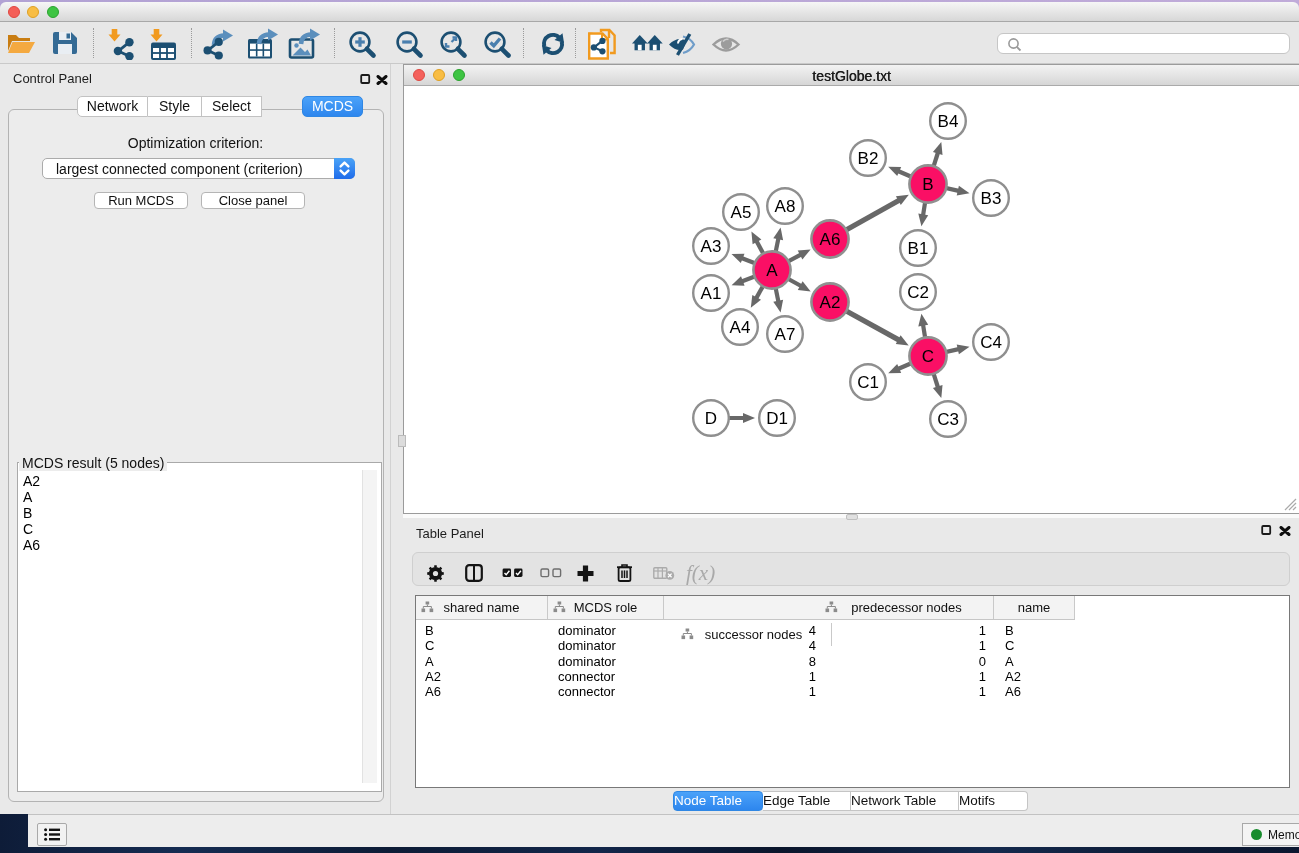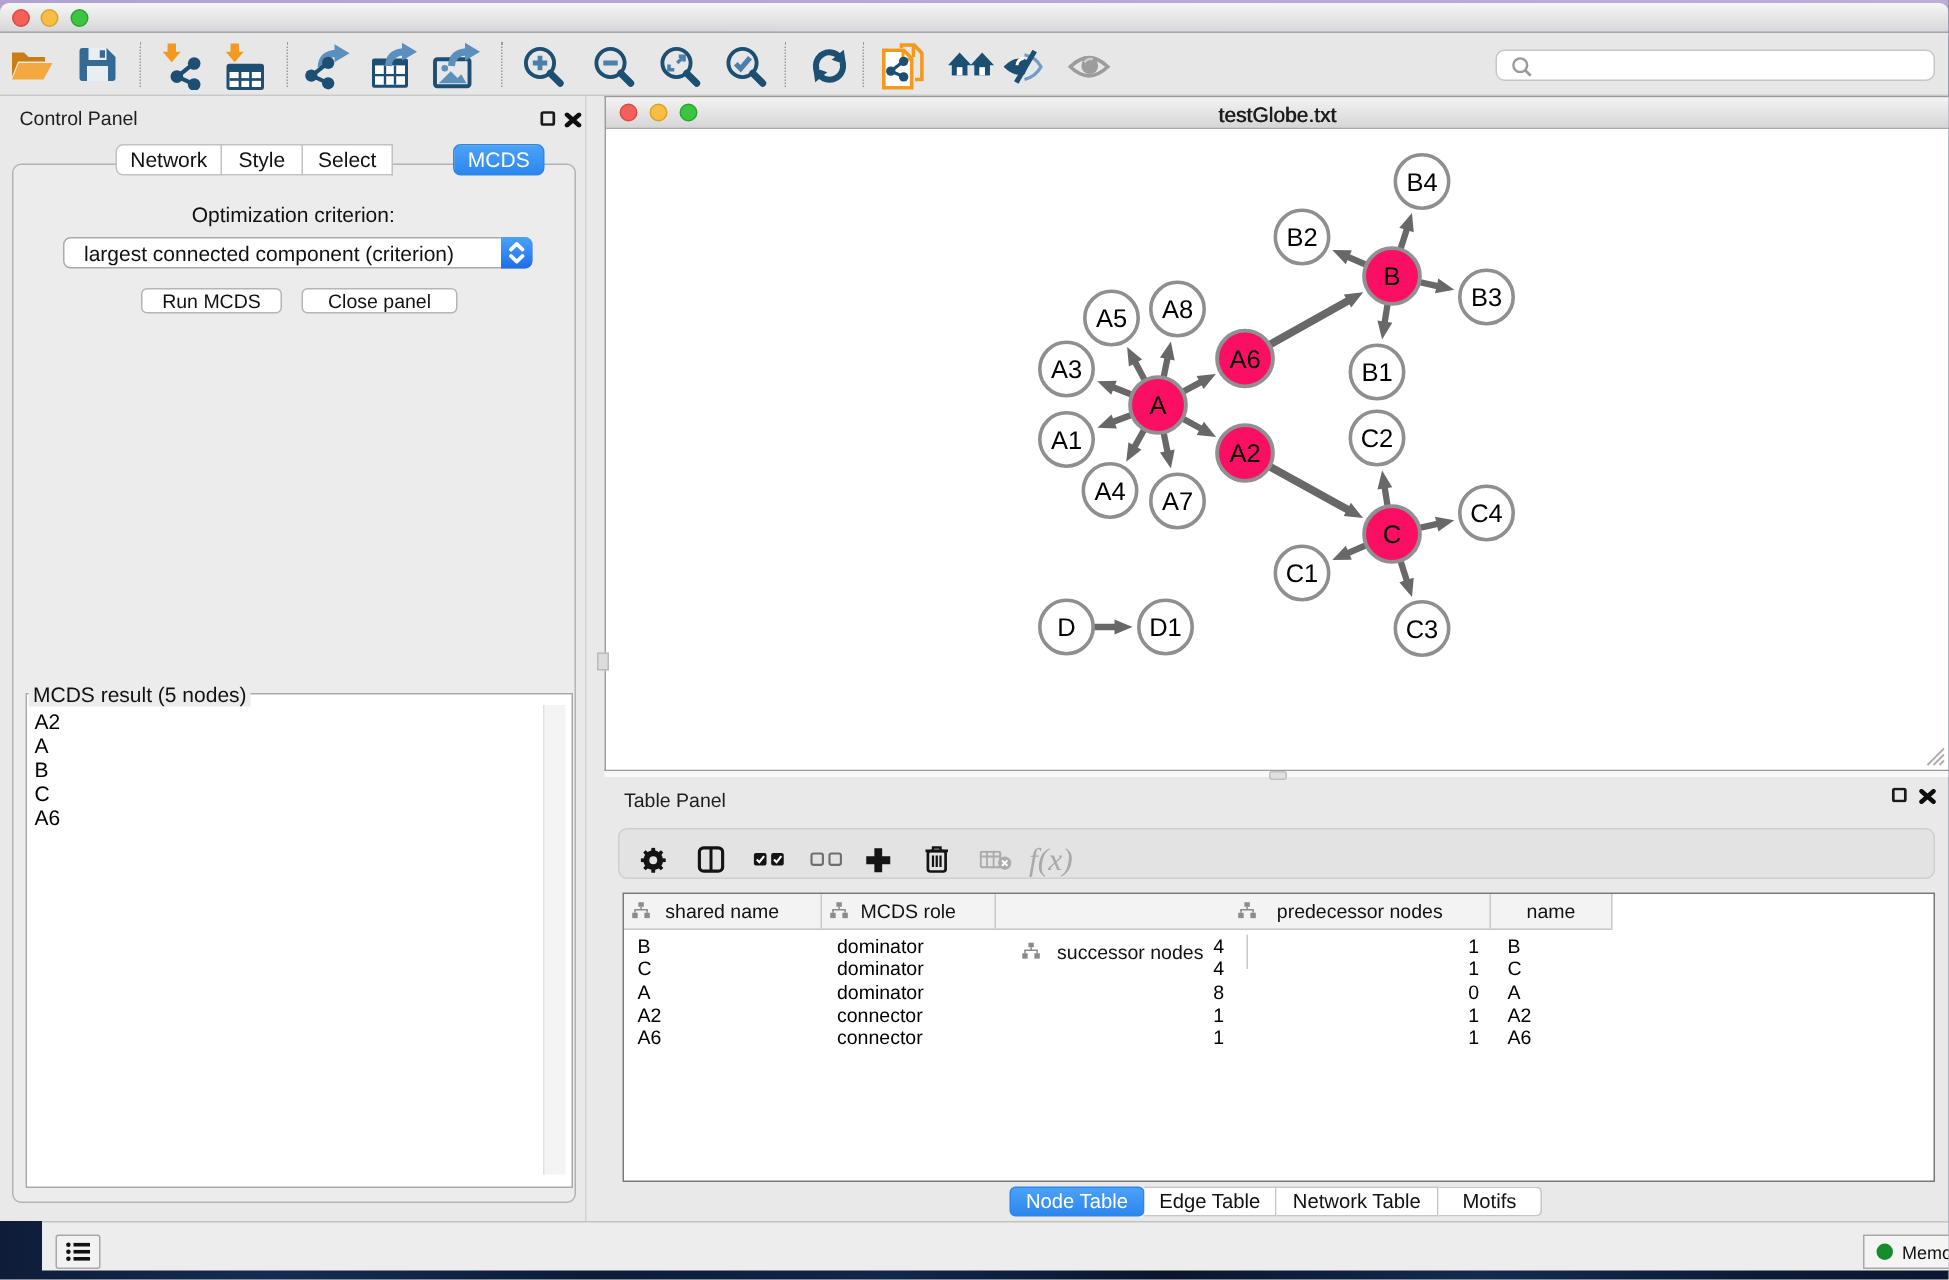--- a/index.html
+++ b/index.html
@@ -37,21 +37,21 @@
   #netTitleText{position:absolute;top:3px;left:0;width:100%;text-align:center;font-size:14px;color:#1d1d1d;text-shadow:0.4px 0 0 #1d1d1d;}
   #netcanvas{position:absolute;left:0px;top:21px;width:894px;height:427px;background:#fff;overflow:hidden;}
   
   #tpanel{position:absolute;left:392px;top:451px;width:907px;height:299px;background:#e9e9e9;}
   #tpTitle{position:absolute;left:24px;top:11px;font-size:13px;color:#1d1d1d;}
   #tbar{position:absolute;left:20px;top:37px;width:878px;height:34px;background:#e3e3e3;border:1px solid #cfcfcf;border-radius:6px;box-sizing:border-box;}
   #ttable{position:absolute;left:23px;top:80px;width:875px;height:193px;background:#fff;border:1px solid #787878;box-sizing:border-box;}
   #thead{position:absolute;left:0;top:0;width:659px;height:24px;background:#f3f3f3;border-bottom:1px solid #c6c6c6;box-sizing:border-box;}
   .thcell{position:absolute;top:0;height:23px;border-right:1px solid #c9c9c9;box-sizing:border-box;text-align:center;font-size:13px;color:#111;line-height:23px;}
   .trow{position:absolute;font-size:13px;color:#000;height:16px;line-height:16px;}
-  .tabbar-tab{position:absolute;height:20px;box-sizing:border-box;background:#fff;border:1px solid #c5c5c5;font-size:13.5px;color:#111;text-align:center;line-height:18px;}
+  .tabbar-tab{position:absolute;height:20px;box-sizing:border-box;background:#fff;border:1px solid #c5c5c5;font-size:13.5px;color:#111;text-align:left;line-height:18px;}
   
   #statusbar{left:0;top:814px;width:1299px;height:33px;background:#ededed;border-top:1px solid #c2c2c2;box-sizing:border-box;margin-left:28px;}
 </style>
 </head>
 <body>
 <div class="abs" id="deskTop"></div>
 <div class="abs" id="titlebar">
   <div class="tl" style="left:8px;top:3.5px;background:#f45f58;border:1px solid #df4741;"></div>
   <div class="tl" style="left:27px;top:3.5px;background:#f8bd44;border:1px solid #dfa023;"></div>
   <div class="tl" style="left:47px;top:3.5px;background:#3ec443;border:1px solid #2ba32f;"></div>

